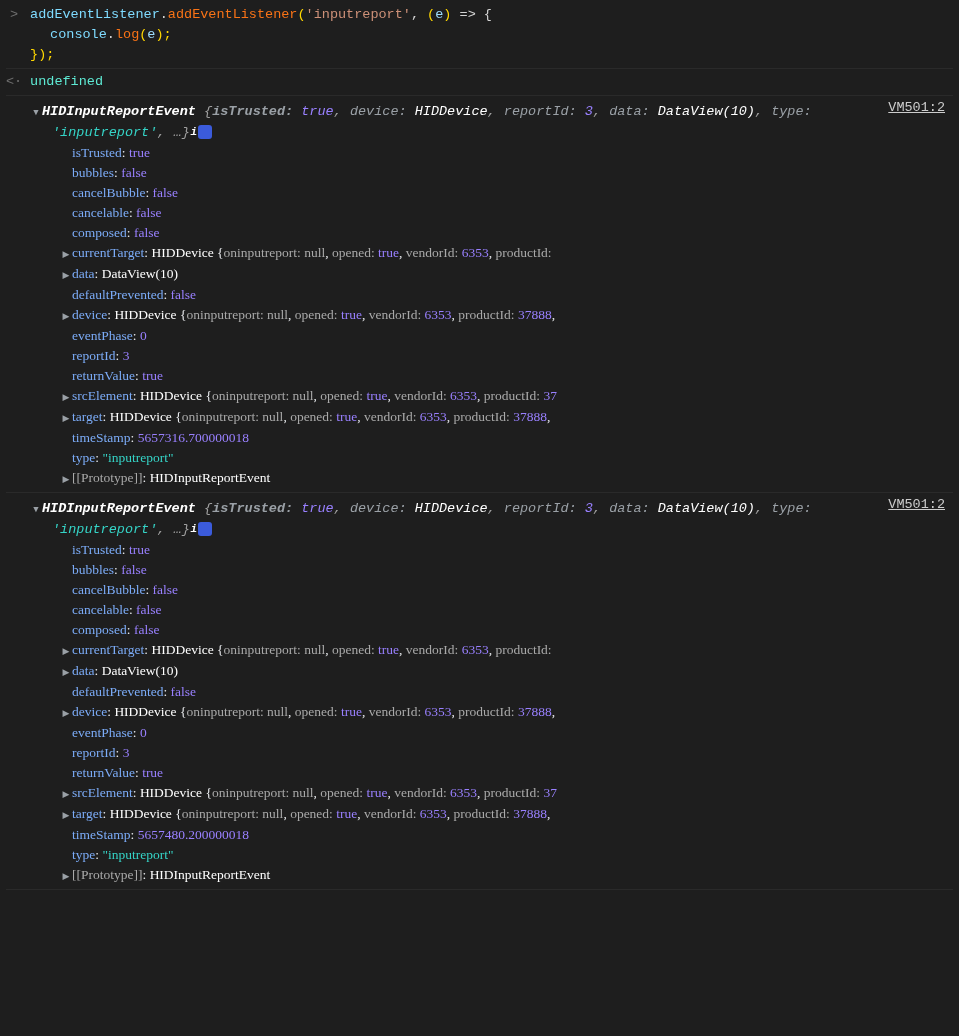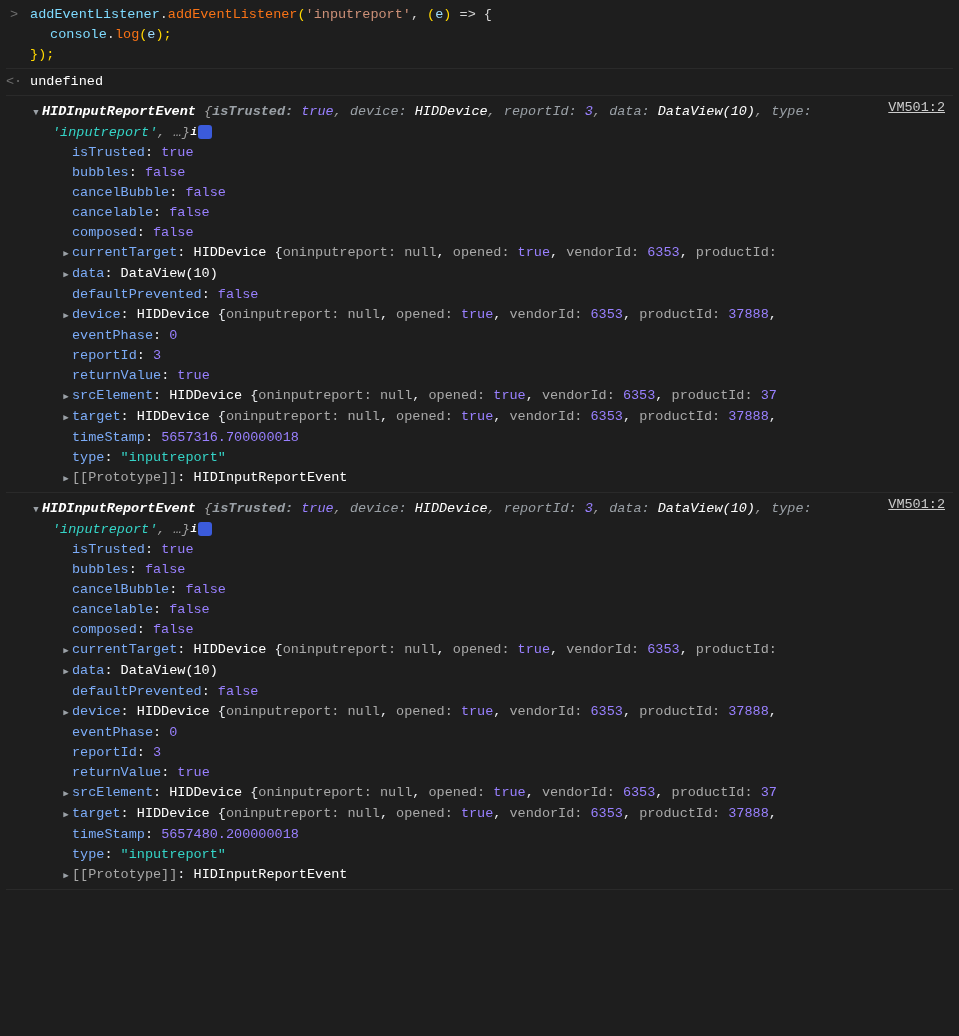--- a/index.html
+++ b/index.html
@@ -8,39 +8,39 @@
   .gutter{display:inline-block;width:16px;text-align:center;color:#6e6e6e;user-select:none;vertical-align:top;}
   .code{display:inline-block;vertical-align:top;}
   .indent1{padding-left:20px;}
   .result-line{color:#6e6e6e;padding:3px 0;}
   .t-obj{color:#7fdbff;}   
   .t-method{color:#f97316;}
   .t-str{color:#ce9178;}
   .t-paren{color:#ffd700;}
   .t-fat{color:#d4d4d4;}
   .t-param{color:#9cdcfe;}
-  .undef{color:#ffffff;margin-top:18px;}
+  .undef{color:#5eead4;margin-top:18px;}
   .src-link{float:right;color:#cccccc;text-decoration:underline;margin-right:8px;}
   .msg{padding-top:2px;}
   .summary{display:flex;align-items:center;}
   .tri{color:#9aa0a6;font-size:9px;display:inline-block;width:12px;text-align:center;padding-top:5px;user-select:none;}
   .tri-down::before{content:"▼";}
   .sum-body{flex:1;padding-left:22px;text-indent:-22px;}
   .sum-body .tri{text-indent:0;}
   .info-badge{display:inline-block;width:14px;height:14px;border-radius:3px;background:#3b5bdb;color:#fff;font-style:italic;font-weight:bold;font-size:11px;text-align:center;line-height:14px;vertical-align:1px;}
   .c-class{color:#ffffff;font-style:italic;font-weight:bold;}
   .c-punc{color:#a0a0a0;font-style:italic;}
   .c-key{color:#9aa0a6;font-style:italic;}
   .c-keybold{color:#9aa0a6;font-style:italic;font-weight:bold;}
   .c-bool{color:#9980ff;font-style:italic;}
   .c-num{color:#9980ff;font-style:italic;}
   .c-valclass{color:#ffffff;font-style:italic;}
   .c-strv{color:#35d4c7;font-style:italic;}
   .props{padding-left:54px;}
-  .prop{white-space:nowrap;overflow:hidden;}
+  .prop{white-space:nowrap;overflow:hidden;font-family:Liberation Serif, serif;}
   .p-tri{display:inline-block;width:12px;color:#9aa0a6;font-size:9px;text-align:center;user-select:none;}
   .p-key{color:#7cacf8;}
   .p-punc{color:#e8eaed;}
   .p-bool{color:#9980ff;}
   .p-num{color:#9980ff;text-align:center;}
   .p-class{color:#ffffff;}
   .p-str{color:#35d4c7;}
   .p-inner-key{color:#a9a9a9;}
   .p-proto{color:#a9a9a9;}
   .blank-tri{display:inline-block;width:12px;}

